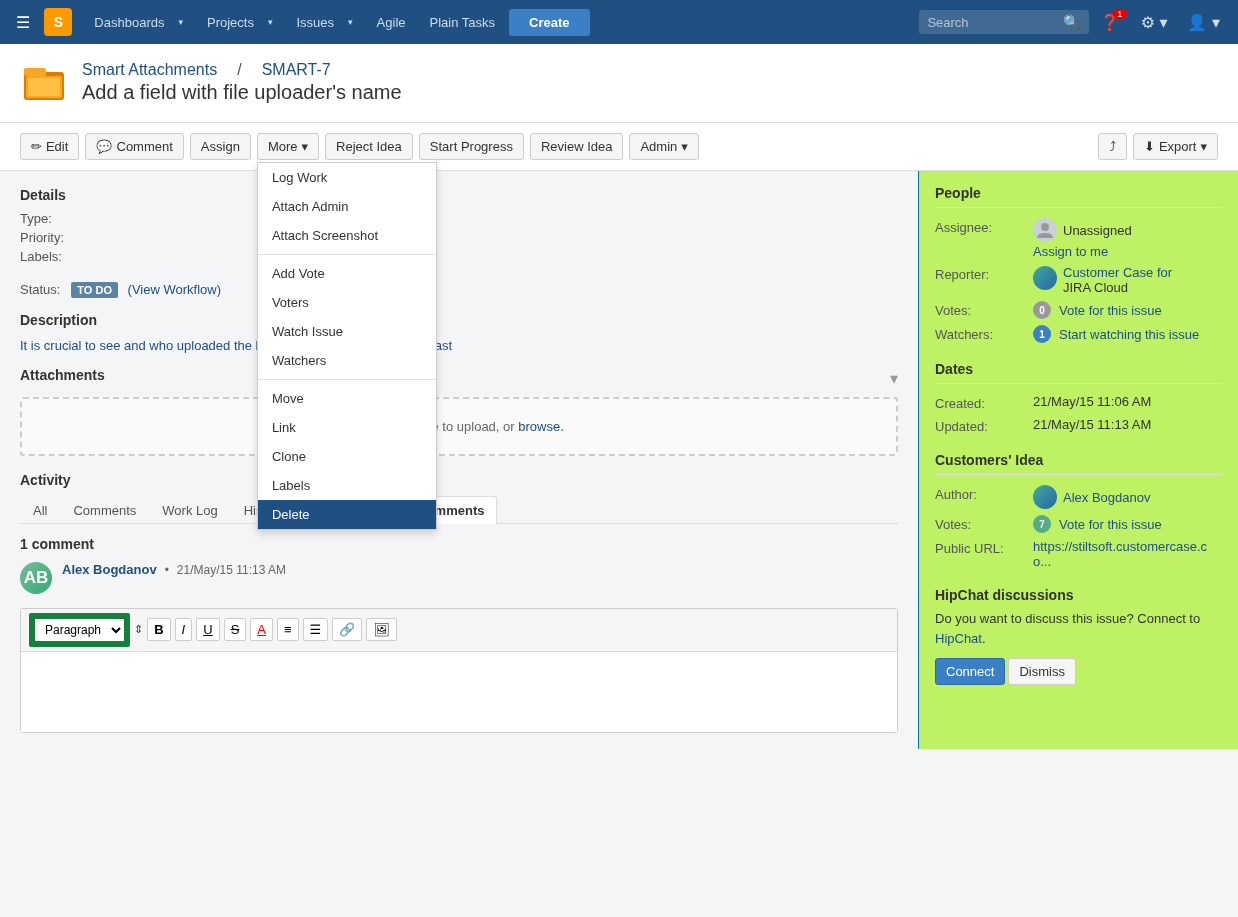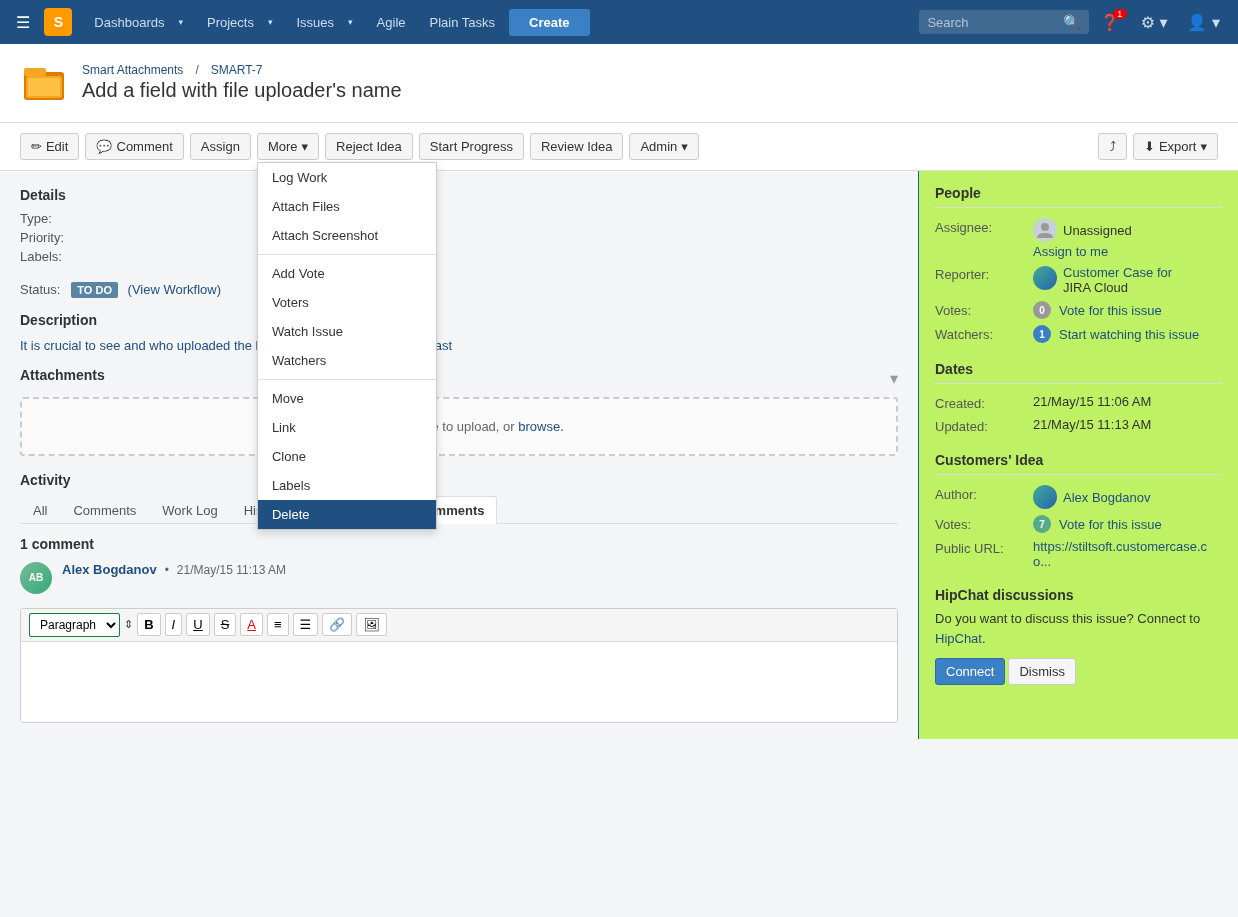--- a/index.html
+++ b/index.html
@@ -60,21 +60,21 @@
     
     .page-header {
       background: #fff; padding: 14px 20px 16px;
       border-bottom: 1px solid #ddd;
       display: flex; align-items: center; gap: 14px;
     }
     .page-icon {
       width: 48px; height: 48px; flex-shrink: 0;
     }
     .breadcrumb {
-      font-size: 12px; color: #555; display: flex; align-items: flex-start; gap: 12px;
+      font-size: 16px; color: #555; display: flex; align-items: flex-start; gap: 20px;
     }
     .breadcrumb a { color: #205081; text-decoration: none; }
     .page-title { font-size: 20px; font-weight: normal; color: #333; margin-top: 2px; }
 
     
     .toolbar {
       background: #fff; padding: 10px 20px;
       display: flex; align-items: center; gap: 6px;
       border-bottom: 1px solid #ddd; position: relative;
     }
@@ -151,39 +151,39 @@
     }
     .tab.active {
       background: #fff; border-color: #ddd; color: #333; font-weight: bold;
     }
     .comment-count { font-size: 14px; font-weight: bold; margin-bottom: 10px; }
     .comment-block { display: flex; gap: 10px; margin-bottom: 14px; }
     .avatar-img {
       width: 32px; height: 32px; border-radius: 50%;
       background: linear-gradient(135deg, #7b9, #3a7);
       display: flex; align-items: center; justify-content: center;
-      color: #fff; font-size: 10px; font-weight: bold;
+      color: #fff; font-size: 17px; font-weight: bold;
     }
     .comment-meta { display: flex; gap: 8px; align-items: baseline; margin-bottom: 4px; }
     .comment-author { color: #205081; font-weight: bold; font-size: 13px; cursor: pointer; }
     .comment-date { color: #666; font-size: 12px; }
     .comment-text { font-size: 13px; color: #333; line-height: 1.5; }
 
     
     .editor-container { margin-top: 10px; border: 1px solid #ccc; border-radius: 3px; }
     .editor-toolbar {
       background: #f5f5f5; border-bottom: 1px solid #ddd;
       padding: 4px 8px; display: flex; align-items: center; gap: 4px;
     }
     .editor-btn {
       padding: 3px 6px; border: 1px solid #ccc; background: #fff;
       cursor: pointer; font-size: 13px; border-radius: 2px;
     }
     .paragraph-select {
-      padding: 3px 6px; border: 1px solid #15803d; background: #fff;
+      padding: 3px 6px; border: 6px solid #15803d; background: #fff;
       font-size: 12px; border-radius: 2px; cursor: pointer;
     }
     .editor-body {
       min-height: 80px; padding: 8px; font-size: 13px; background: #fff;
     }
 
     
     .rp-section { margin-bottom: 18px; }
     .rp-section-title { font-weight: bold; font-size: 14px; margin-bottom: 10px; border-bottom: 1px solid #ddd; padding-bottom: 6px; }
     .rp-row { display: flex; gap: 8px; margin-bottom: 6px; align-items: flex-start; }
@@ -287,21 +287,21 @@
   </button>
   <button class="btn">Assign</button>
 
   <div class="dropdown">
     <button class="btn">
       <span>More</span>
       <span>▾</span>
     </button>
     <div class="dropdown-menu" style="display:block;">
       <div class="dropdown-item">Log Work</div>
-      <div class="dropdown-item">Attach Files</div>
+      <div class="dropdown-item">Attach Admin</div>
       <div class="dropdown-item">Attach Screenshot</div>
       <div class="separator"></div>
       <div class="dropdown-item">Add Vote</div>
       <div class="dropdown-item">Voters</div>
       <div class="dropdown-item">Watch Issue</div>
       <div class="dropdown-item">Watchers</div>
       <div class="separator"></div>
       <div class="dropdown-item">Move</div>
       <div class="dropdown-item">Link</div>
       <div class="dropdown-item">Clone</div>

